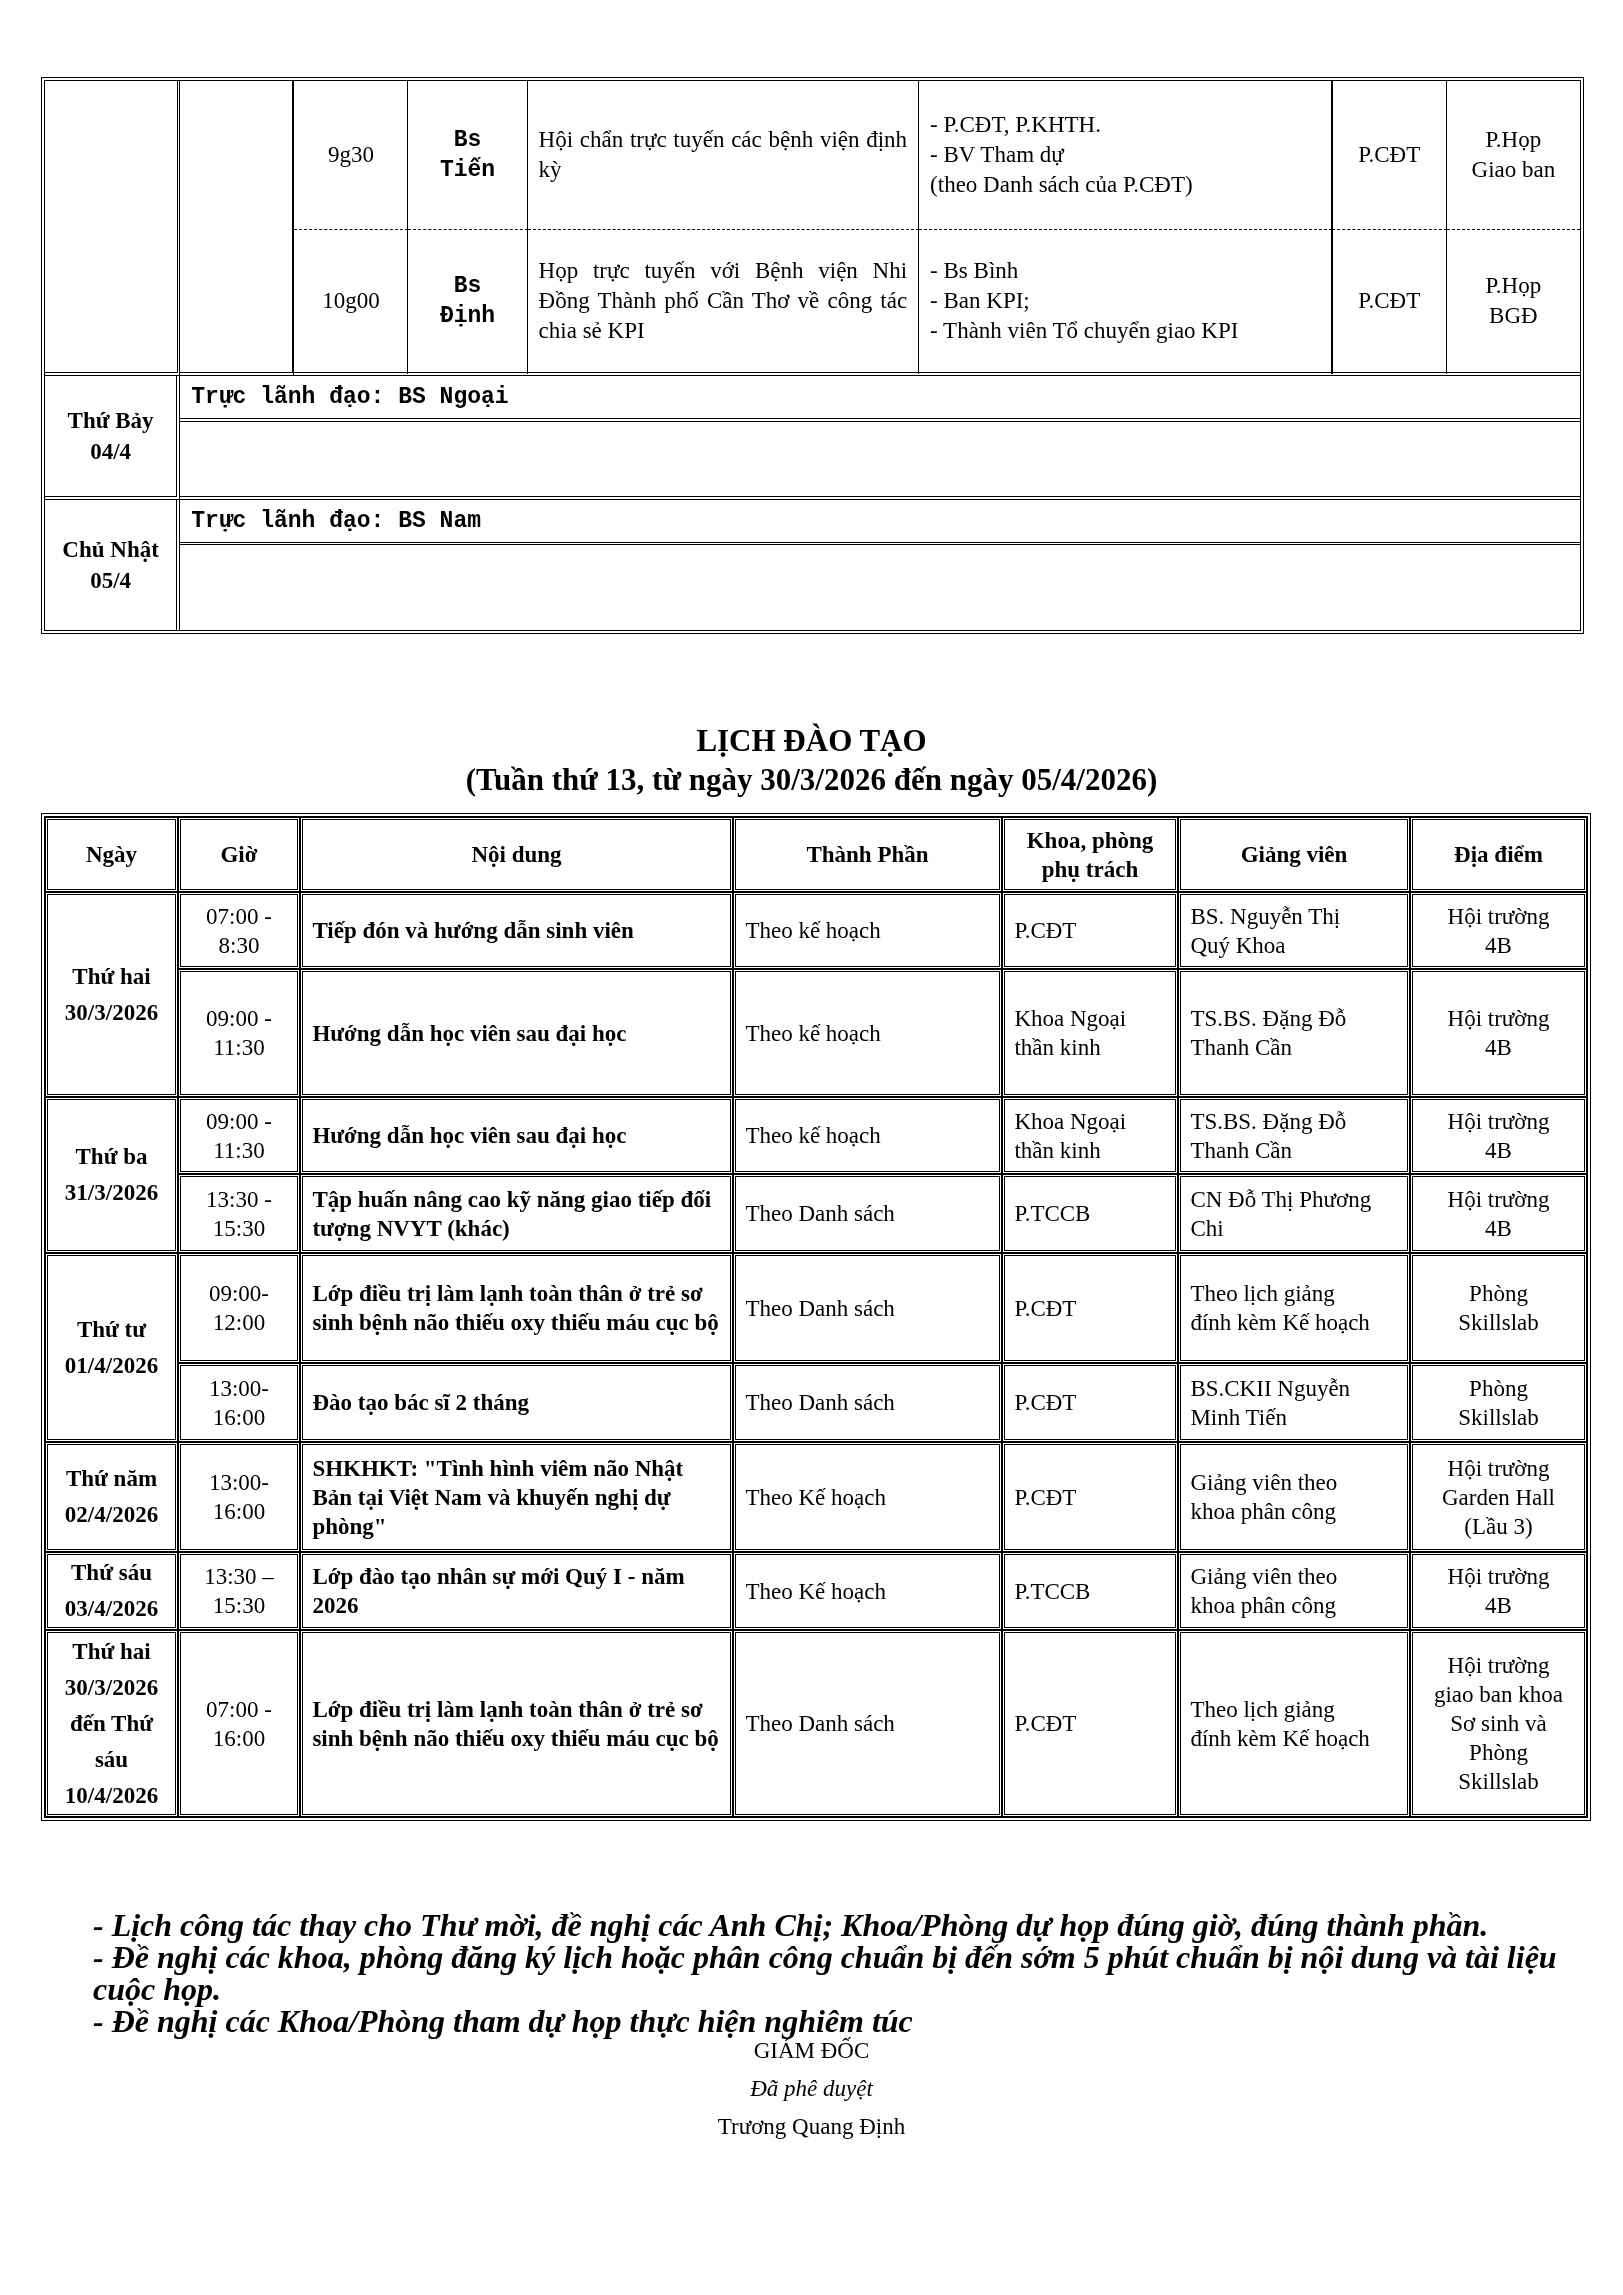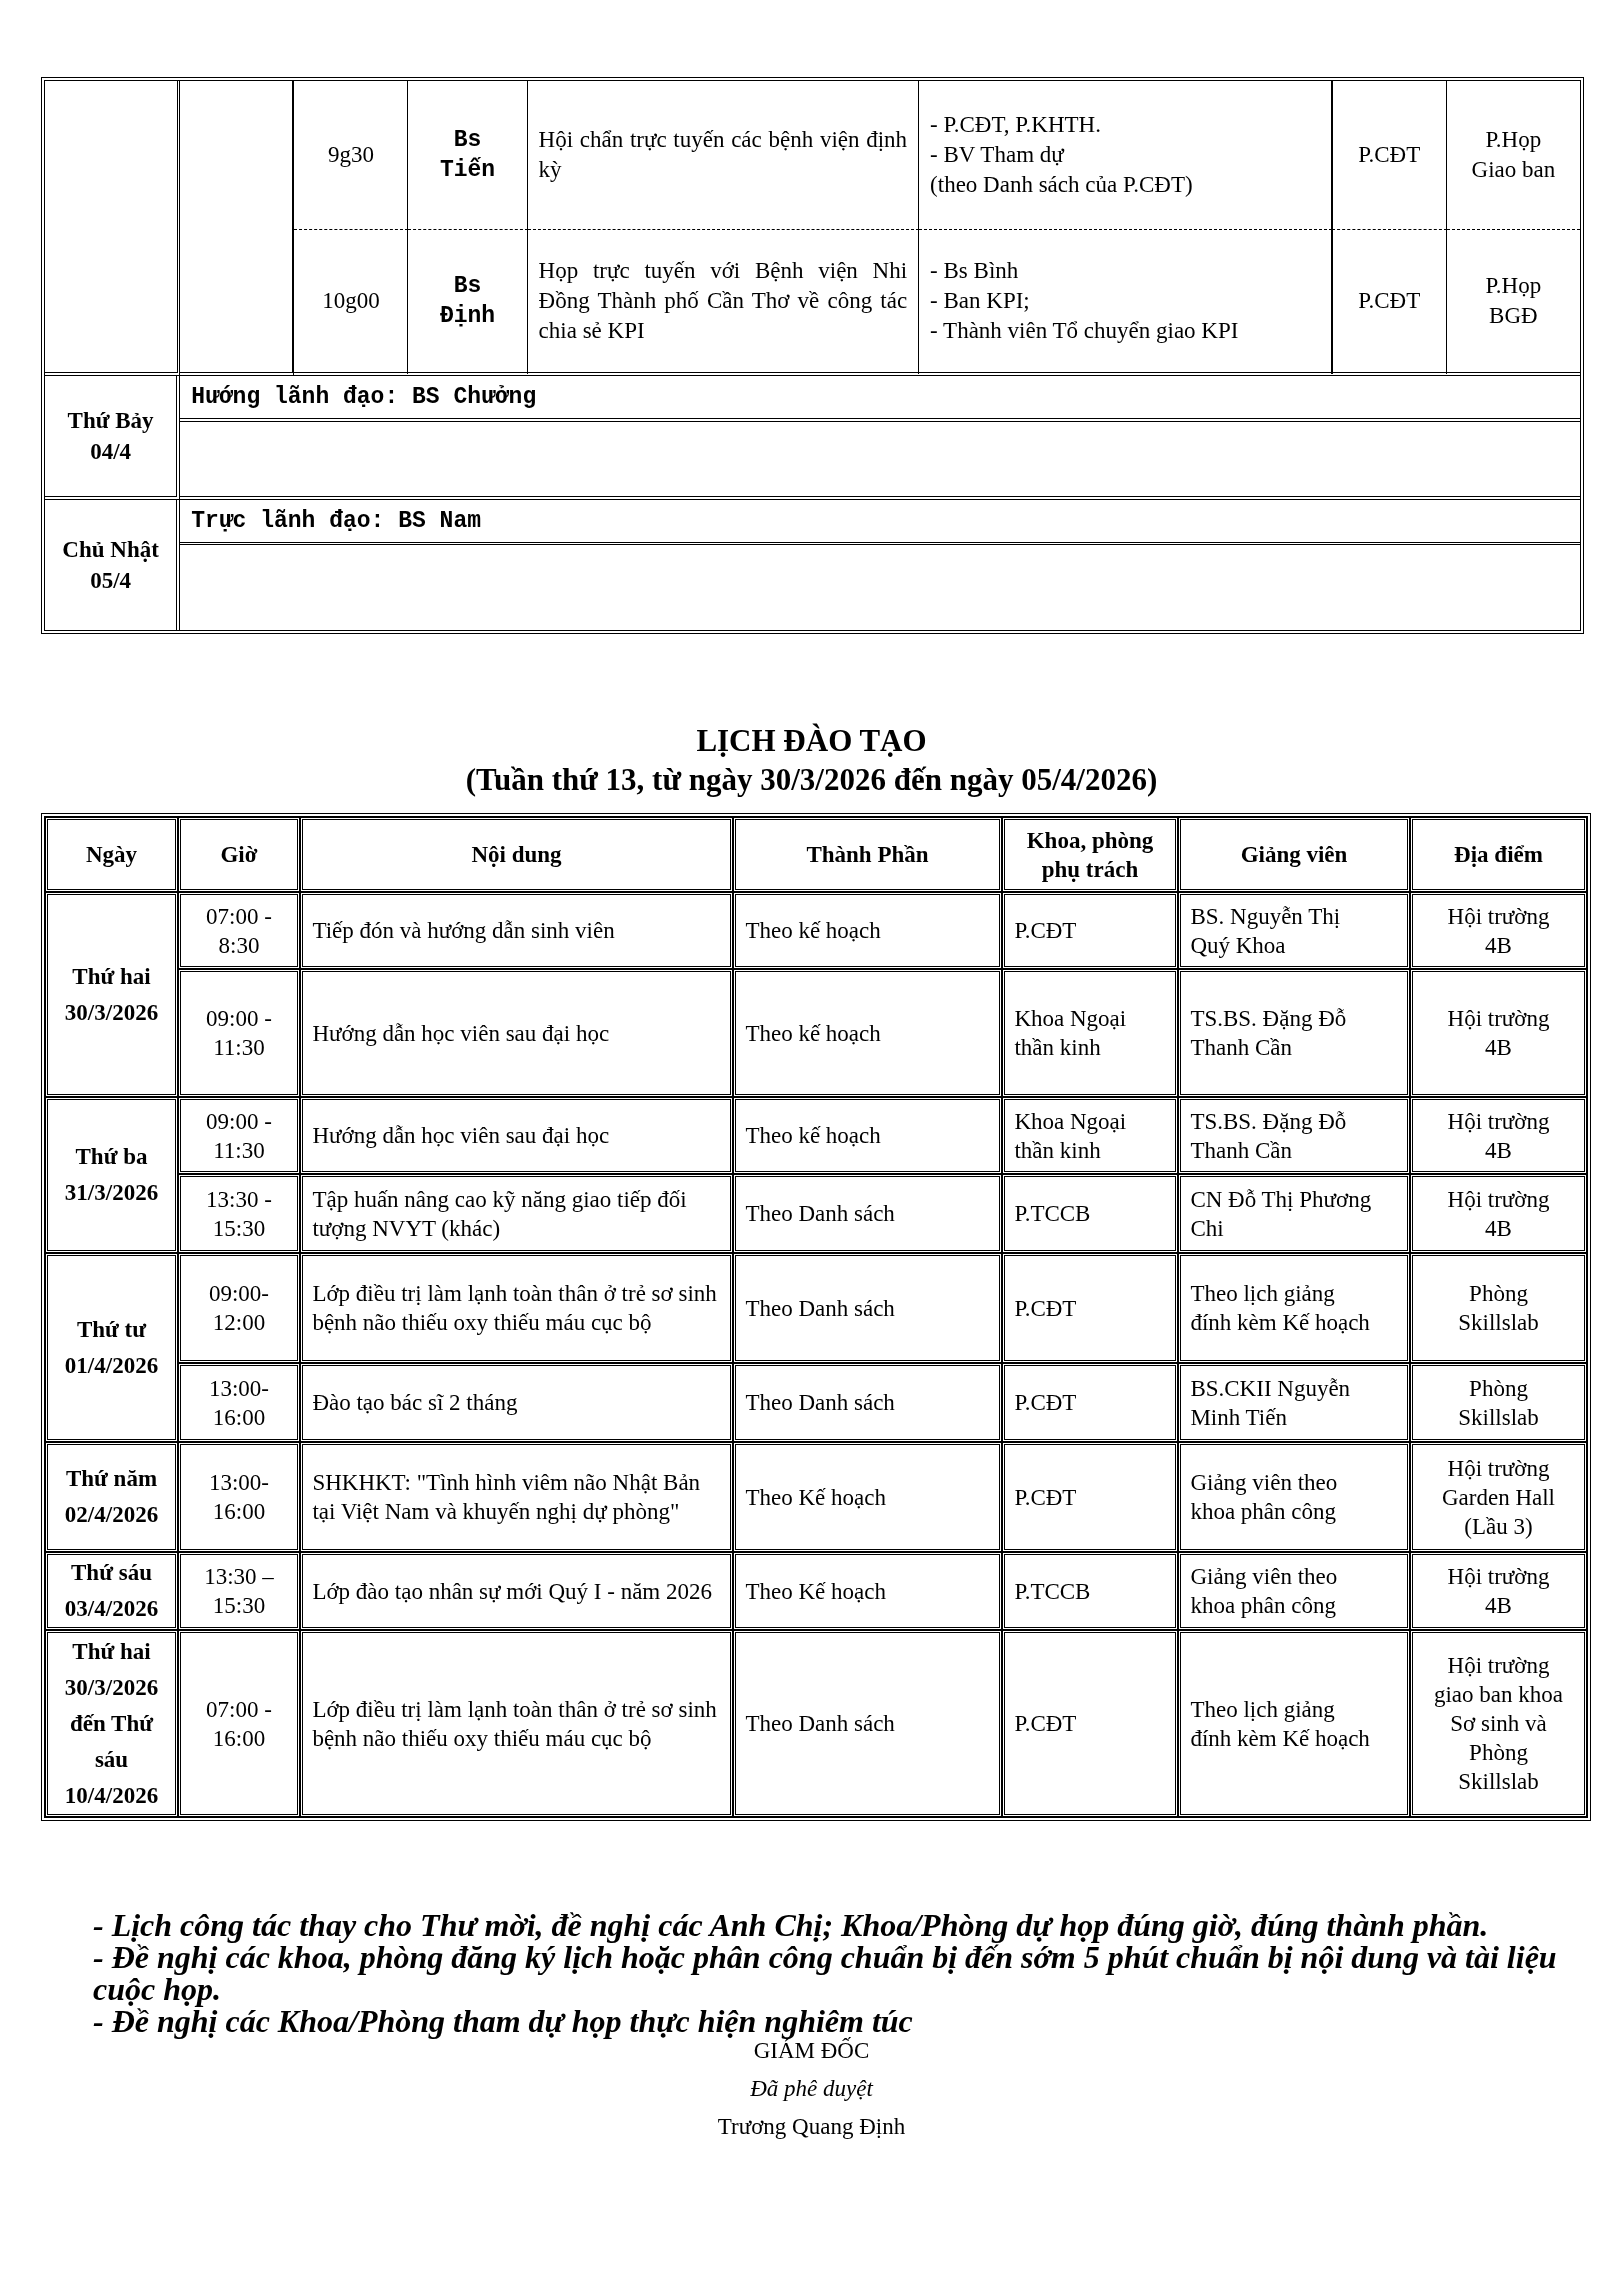--- a/index.html
+++ b/index.html
@@ -29,21 +29,21 @@
 
   
   #training-title { position: absolute; left: 0; width: 1623px; top: 721px; text-align: center; font-weight: bold; font-size: 31px; line-height: 39px; }
 
   
   #train-table { position: absolute; left: 41px; top: 813px; width: 1543px; border: 4.7px double #000; }
   #train-table td, #train-table th { border: 3.9px double #000; padding: 0 9.4px; font-size: 23px; line-height: 29px; }
   #train-table th { height: 69px; font-weight: bold; text-align: center; font-size: 23px; }
   #train-table td.day { font-weight: bold; text-align: center; line-height: 36px; }
   #train-table td.time { text-align: center; }
-  #train-table td.content { text-align: left; }
+  #train-table td.content { text-align: left; font-weight: bold; }
   #train-table td.mid { text-align: left; }
   #train-table td.lect { text-align: left; }
   #train-table td.place { text-align: center; }
 
   
   #notes { position: absolute; left: 93px; top: 1909px; font-style: italic; font-weight: bold; font-size: 32px; line-height: 32px; }
   #signature { position: absolute; left: 0; width: 1623px; top: 2032px; text-align: center; font-size: 23px; line-height: 38px; }
   #signature .title { font-weight: normal; }
   #signature .approved { font-style: italic; }
   #signature .name { font-weight: normal; }
@@ -94,21 +94,21 @@
         <span class="list-line">P.Họp</span>
         <span class="list-line">BGĐ</span>
       </td>
     </tr>
 
     <tr class="weekend-head">
       <td class="weekend-day" rowspan="2">
         <span class="list-line">Thứ Bảy</span>
         <span class="list-line">04/4</span>
       </td>
-      <td colspan="7" class="bold">Hướng lãnh đạo: BS Chưởng</td>
+      <td colspan="7" class="bold">Trực lãnh đạo: BS Ngoại</td>
     </tr>
     <tr class="weekend-body">
       <td colspan="7" style="border-bottom:4.7px double #000"></td>
     </tr>
 
     <tr class="weekend-head">
       <td class="weekend-day" rowspan="2" style="border-bottom:0">
         <span class="list-line">Chủ Nhật</span>
         <span class="list-line">05/4</span>
       </td>

